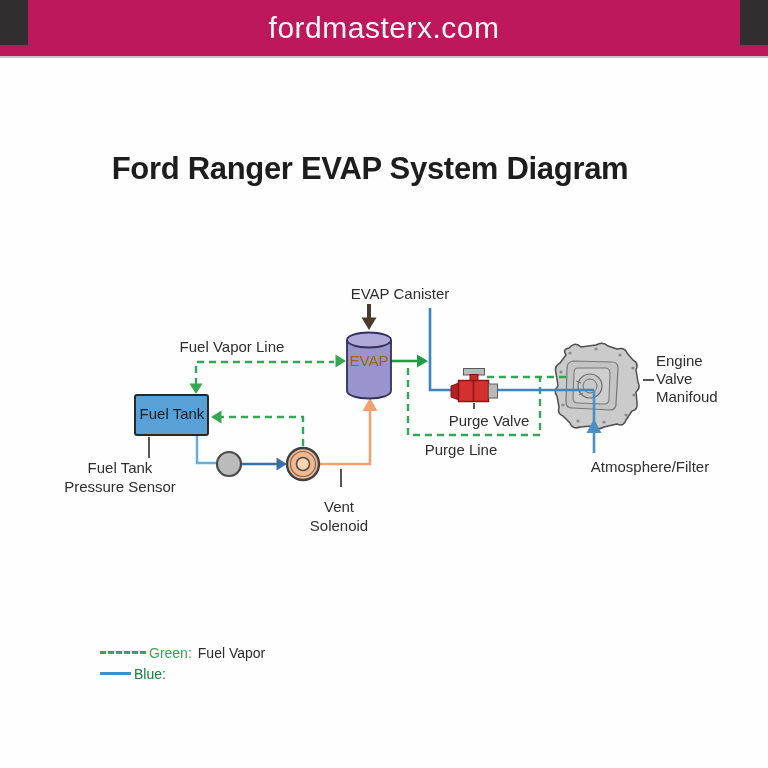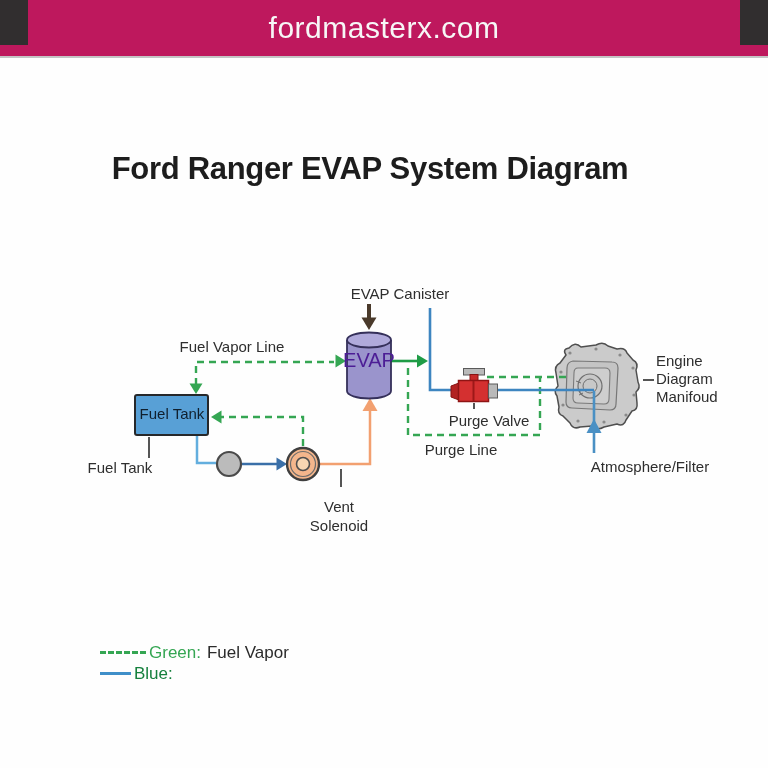--- a/index.html
+++ b/index.html
@@ -18,31 +18,31 @@
   .page-title { position:absolute; left:0; top:151px; width:740px; text-align:center;
     font-size:31px; font-weight:700; color:#1d1d1d; letter-spacing:-0.3px; }
 
   
   svg.diagram { position:absolute; left:0; top:0; }
 
   
   .dlabel { position:absolute; font-size:15px; color:#2e2e2e; text-align:center; line-height:19px; }
   .lbl-evap-canister { left:330px; top:284px; width:140px; }
   .lbl-fuel-vapor   { left:162px; top:337px; width:140px; }
-  .lbl-evap-text    { left:339px; top:351px; width:60px; font-size:20px; color:#4c1d95; }
+  .lbl-evap-text    { left:339px; top:351px; width:60px; font-size:15px; color:#a16207; }
   .lbl-fuel-tank    { left:135px; top:404px; width:74px; font-size:15px; color:#10202e; }
   .lbl-sensor       { left:40px;  top:458px; width:160px; }
   .lbl-vent         { left:289px; top:491px; width:100px;margin-top:6px; }
   .lbl-purge-valve  { left:429px; top:411px; width:120px; }
   .lbl-purge-line   { left:406px; top:440px; width:110px; }
   .lbl-engine       { left:656px; top:352px; width:90px; text-align:left; line-height:18px; }
   .lbl-atmosphere   { left:570px; top:457px; width:160px; }
 
   
-  .legend { position:absolute; left:100px; top:642px; font-size:17px; color:#2b2b2b; }
+  .legend { position:absolute; left:100px; top:642px; font-size:14px; color:#2b2b2b; }
   .legend-row { display:flex; align-items:center; height:21px; }
   .swatch { display:inline-block; height:0; margin-right:3px; }
   .swatch.green-dashed { width:46px; border-top:3px dashed #35a653; }
   .swatch.blue-solid   { width:31px; border-top:3px solid #3f8fc9; }
   .color-word { font-weight:400; }
   .legend-desc { margin-left:6px; }
 </style>
 </head>
 <body>
 
@@ -151,30 +151,31 @@
       <line x1="473.5" y1="381" x2="473.5" y2="401" stroke="#9e1818" stroke-width="2"></line>
     </g>
   </svg>
 
   <div class="dlabel lbl-evap-canister">EVAP Canister</div>
   <div class="dlabel lbl-fuel-vapor">Fuel Vapor Line</div>
   <div class="dlabel lbl-evap-text">EVAP</div>
   <div class="dlabel lbl-fuel-tank">Fuel Tank</div>
   <div class="dlabel lbl-sensor">
     <div>Fuel Tank</div>
+    <div>Pressure Sensor</div>
   </div>
   <div class="dlabel lbl-vent">
     <div>Vent</div>
     <div>Solenoid</div>
   </div>
   <div class="dlabel lbl-purge-valve">Purge Valve</div>
   <div class="dlabel lbl-purge-line">Purge Line</div>
   <div class="dlabel lbl-engine">
     <div>Engine</div>
-    <div>Diagram</div>
+    <div>Valve</div>
     <div>Manifoud</div>
   </div>
   <div class="dlabel lbl-atmosphere">Atmosphere/Filter</div>
 
   <div class="legend">
     <div class="legend-row">
       <span class="swatch green-dashed"></span>
       <span class="color-word" style="color: rgb(53, 166, 83);">Green:</span>
       <span class="legend-desc">Fuel Vapor</span>
     </div>

